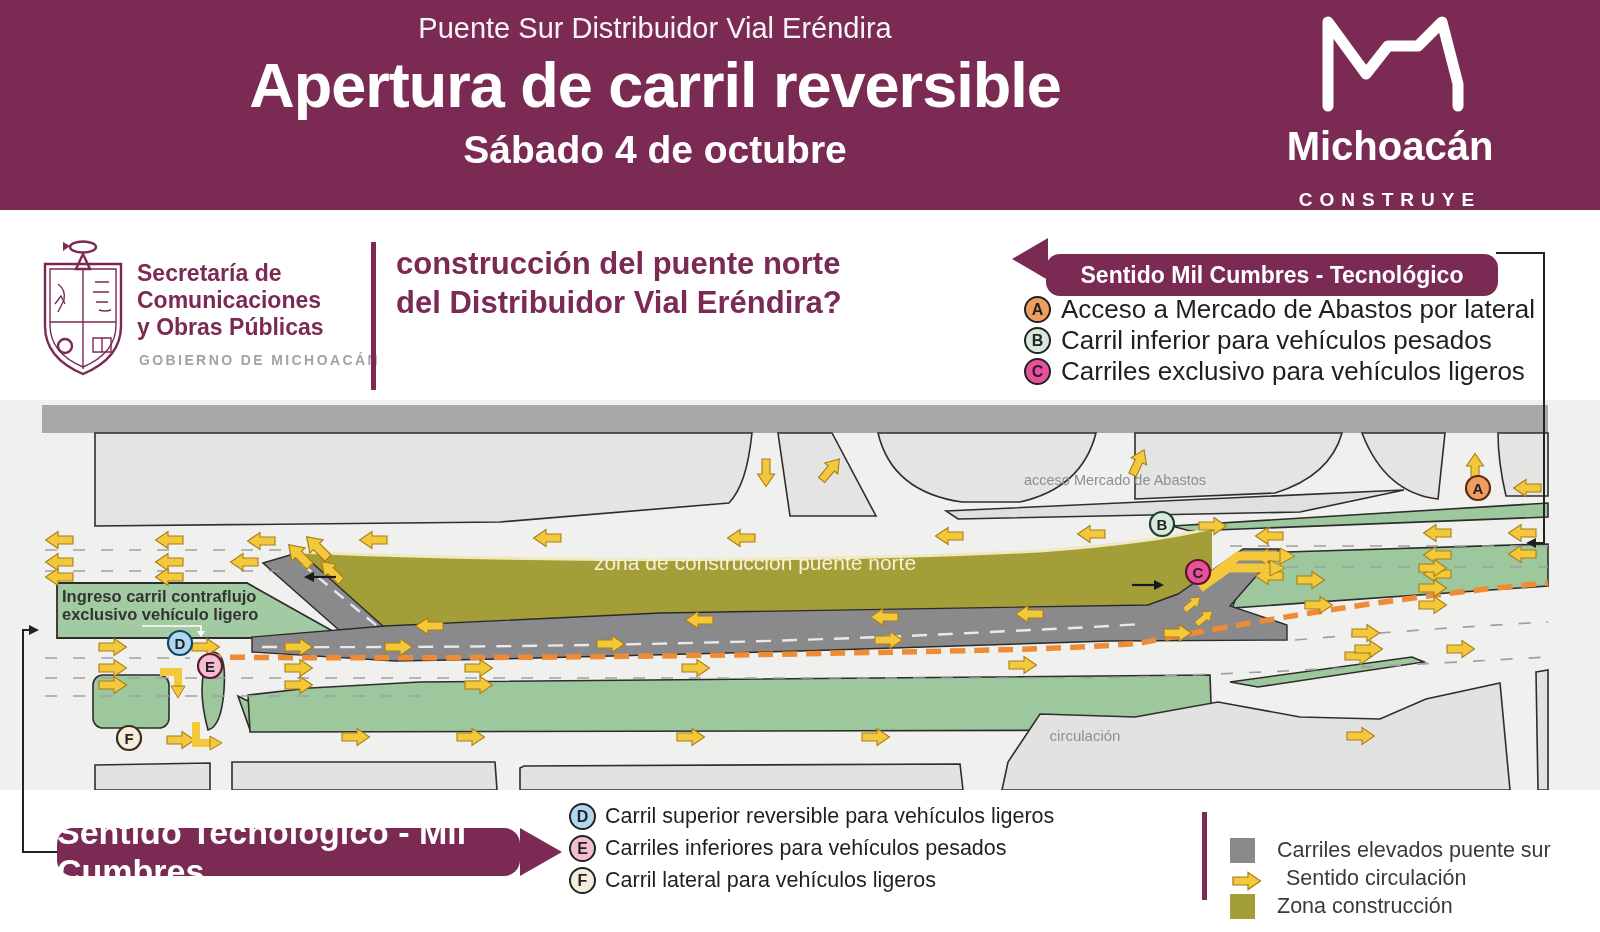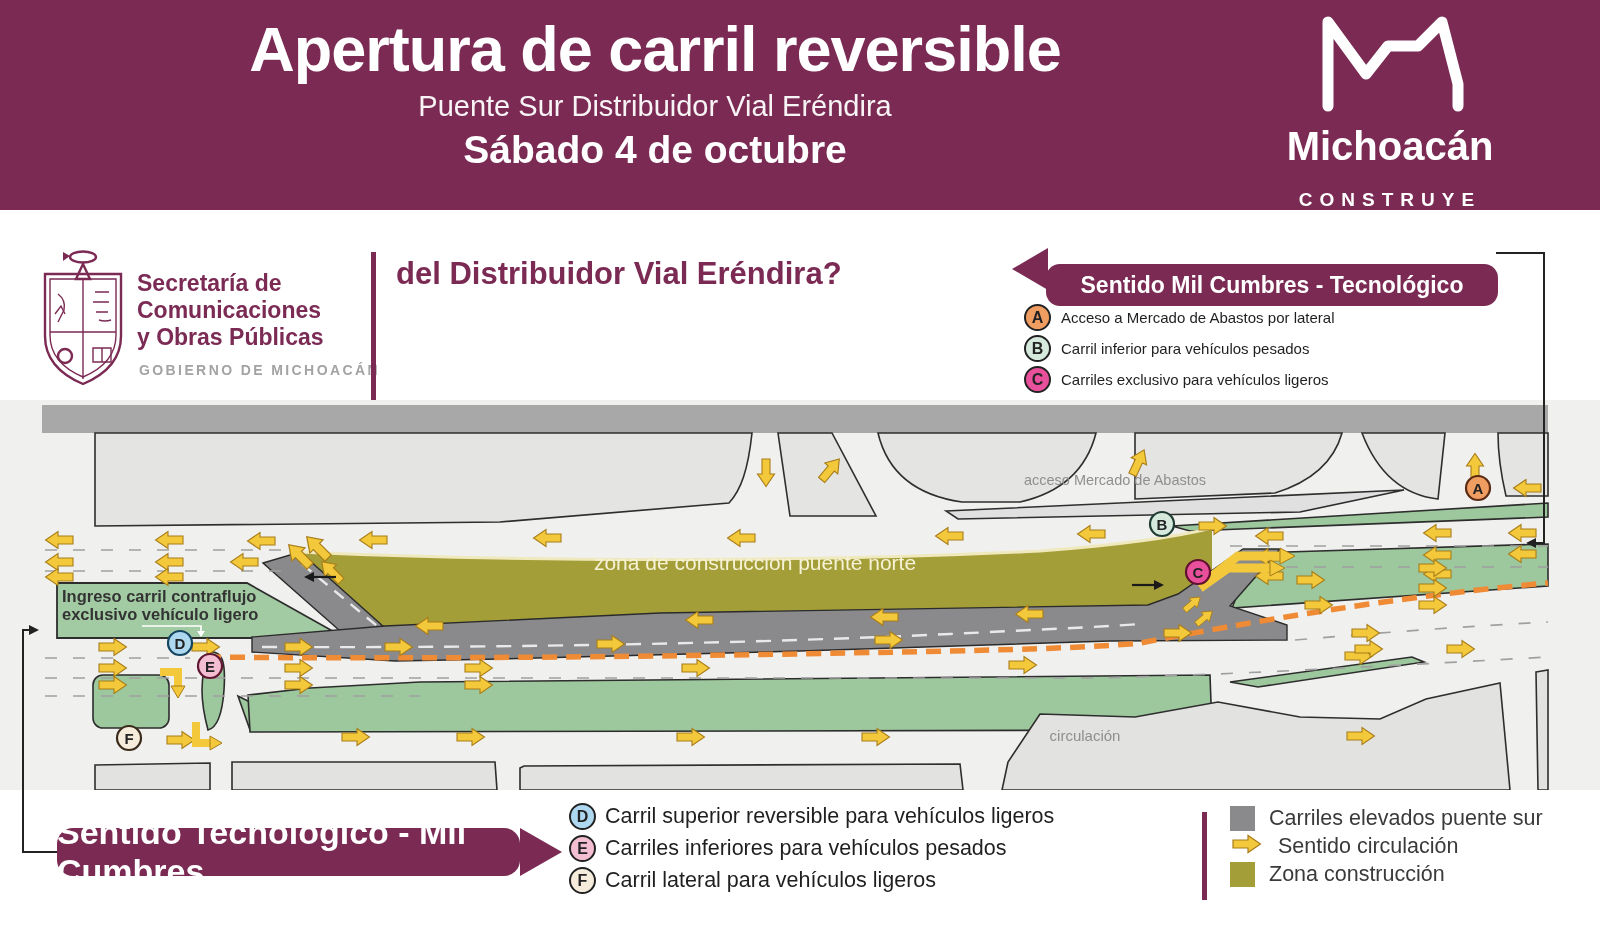--- a/index.html
+++ b/index.html
@@ -10,64 +10,64 @@
   #header{position:absolute;left:0;top:0;width:1600px;height:210px;background:#7b2a54;}
   #header-text{position:absolute;left:40px;top:10px;width:1230px;text-align:center;color:#fff;}
   #hdr-title{font-size:63px;font-weight:800;letter-spacing:-1px;line-height:78px;}
   #hdr-sub{font-size:29px;font-weight:400;color:rgba(255,255,255,.95);line-height:36px;}
   #hdr-date{font-size:39px;font-weight:800;line-height:52px;}
   #brand{position:absolute;left:1280px;top:6px;width:220px;text-align:center;color:#fff;}
   #brand-name{font-size:40px;font-weight:800;margin-top:2px;}
   #brand-tag{font-size:19px;font-weight:700;letter-spacing:7px;margin-top:20px;}
 
   
-  #sec2{position:absolute;left:0;top:226px;width:1309px;height:190px;background:#ffffff;}
+  #sec2{position:absolute;left:0;top:216px;width:1309px;height:190px;background:#ffffff;}
   #agency-text{position:absolute;left:137px;top:44px;color:#7b2a54;font-size:23px;font-weight:800;line-height:27px;}
   #agency-gov{position:absolute;left:139px;top:136px;color:#a3a3a3;font-size:14px;font-weight:700;letter-spacing:2.4px;}
   #divider{position:absolute;left:371px;top:26px;width:5px;height:148px;background:#7b2a54;}
   #question{position:absolute;left:396px;top:28px;color:#7b2a54;font-size:31px;font-weight:800;line-height:39px;}
   #banner-top{position:absolute;left:1046px;top:22px;width:452px;height:42px;background:#7b2a54;border-radius:14px;color:#fff;
     display:flex;align-items:center;justify-content:center;font-size:23px;font-weight:800;margin-top:16px;}
   #banner-top-arrow{position:absolute;left:1012px;top:22px;width:0;height:0;
     border-top:21px solid transparent;border-bottom:21px solid transparent;border-right:36px solid #7b2a54;}
   .abc-row{position:absolute;left:1024px;display:flex;align-items:center;gap:10px;}
   .lg-circle{width:27px;height:27px;border-radius:50%;border:2.2px solid #222;display:flex;align-items:center;justify-content:center;
     font-size:16px;font-weight:800;color:#222;box-sizing:border-box;flex:0 0 auto;}
   .lg-a{background:#f09d62;} .lg-b{background:#d5eadd;} .lg-c{background:#e8509b;}
   .lg-d{background:#aed7f0;} .lg-e{background:#f3bed1;} .lg-f{background:#f5ecdc;}
-  .lg-text{font-size:15px;color:#1f1f1f;white-space:nowrap;}
+  .lg-text{font-size:26px;color:#1f1f1f;white-space:nowrap;}
 
   
   #diagram{position:absolute;left:0;top:400px;width:1600px;height:390px;}
 
   
   #bottom{position:absolute;left:0;top:790px;width:1600px;height:142px;background:#ffffff;}
   #banner-bottom{position:absolute;left:57px;top:38px;width:463px;height:48px;background:#7b2a54;border-radius:16px;color:#fff;
     display:flex;align-items:center;justify-content:center;font-size:34px;font-weight:800;}
   #banner-bottom-arrow{position:absolute;left:520px;top:38px;width:0;height:0;
     border-top:24px solid transparent;border-bottom:24px solid transparent;border-left:42px solid #7b2a54;}
   .def-row{position:absolute;left:569px;display:flex;align-items:center;gap:9px;}
   .def-text{font-size:21.5px;color:#1f1f1f;white-space:nowrap;}
   #map-legend-bar{position:absolute;left:1202px;top:22px;width:5px;height:88px;background:#7b2a54;}
-  .ml-row{position:absolute;left:1230px;display:flex;align-items:flex-start;gap:14px;}
+  .ml-row{position:absolute;left:1230px;display:flex;align-items:flex-end;gap:22px;margin-top:32px;}
   .ml-swatch{width:25px;height:25px;flex:0 0 auto;}
   .ml-gray{background:#8a8a8d;} .ml-olive{background:#a49e39;}
   .ml-text{font-size:21.5px;color:#3a3a3a;white-space:nowrap;}
 
   #overlay{position:absolute;left:0;top:0;width:1600px;height:932px;pointer-events:none;z-index:40;}
   svg text{font-family:"Liberation Sans",sans-serif;}
 </style>
 </head>
 <body>
 <div id="page">
 
   <div id="header">
     <div id="header-text">
+      <div id="hdr-sub">Puente Sur Distribuidor Vial Eréndira</div>
       <div id="hdr-title">Apertura de carril reversible</div>
-      <div id="hdr-sub">Puente Sur Distribuidor Vial Eréndira</div>
       <div id="hdr-date">Sábado 4 de octubre</div>
     </div>
     <div id="brand">
       <svg width="200" height="112" viewBox="0 0 200 112">
         <path d="M38,100 L38,16 L76,68 L98,40 L128,40 L152,16 L168,78 L168,100" fill="none" stroke="#ffffff" stroke-width="11" stroke-linecap="round" stroke-linejoin="round"></path>
       </svg>
       <div id="brand-name">Michoacán</div>
       <div id="brand-tag">CONSTRUYE</div>
     </div>
   </div>
@@ -88,20 +88,21 @@
       </g>
     </svg>
     <div id="agency-text">
       <div>Secretaría de</div>
       <div>Comunicaciones</div>
       <div>y Obras Públicas</div>
     </div>
     <div id="agency-gov">GOBIERNO DE MICHOACÁN</div>
     <div id="divider"></div>
     <div id="question">
+      <div>construcción del puente norte</div>
       <div>del Distribuidor Vial Eréndira?</div>
     </div>
     <div id="banner-top-arrow"></div>
     <div id="banner-top">Sentido Mil Cumbres - Tecnológico</div>
 
     <div class="abc-row" style="top:78px;">
       <div class="lg-circle lg-a">A</div>
       <div class="lg-text">Acceso a Mercado de Abastos por lateral</div>
     </div>
     <div class="abc-row" style="top:109px;">

